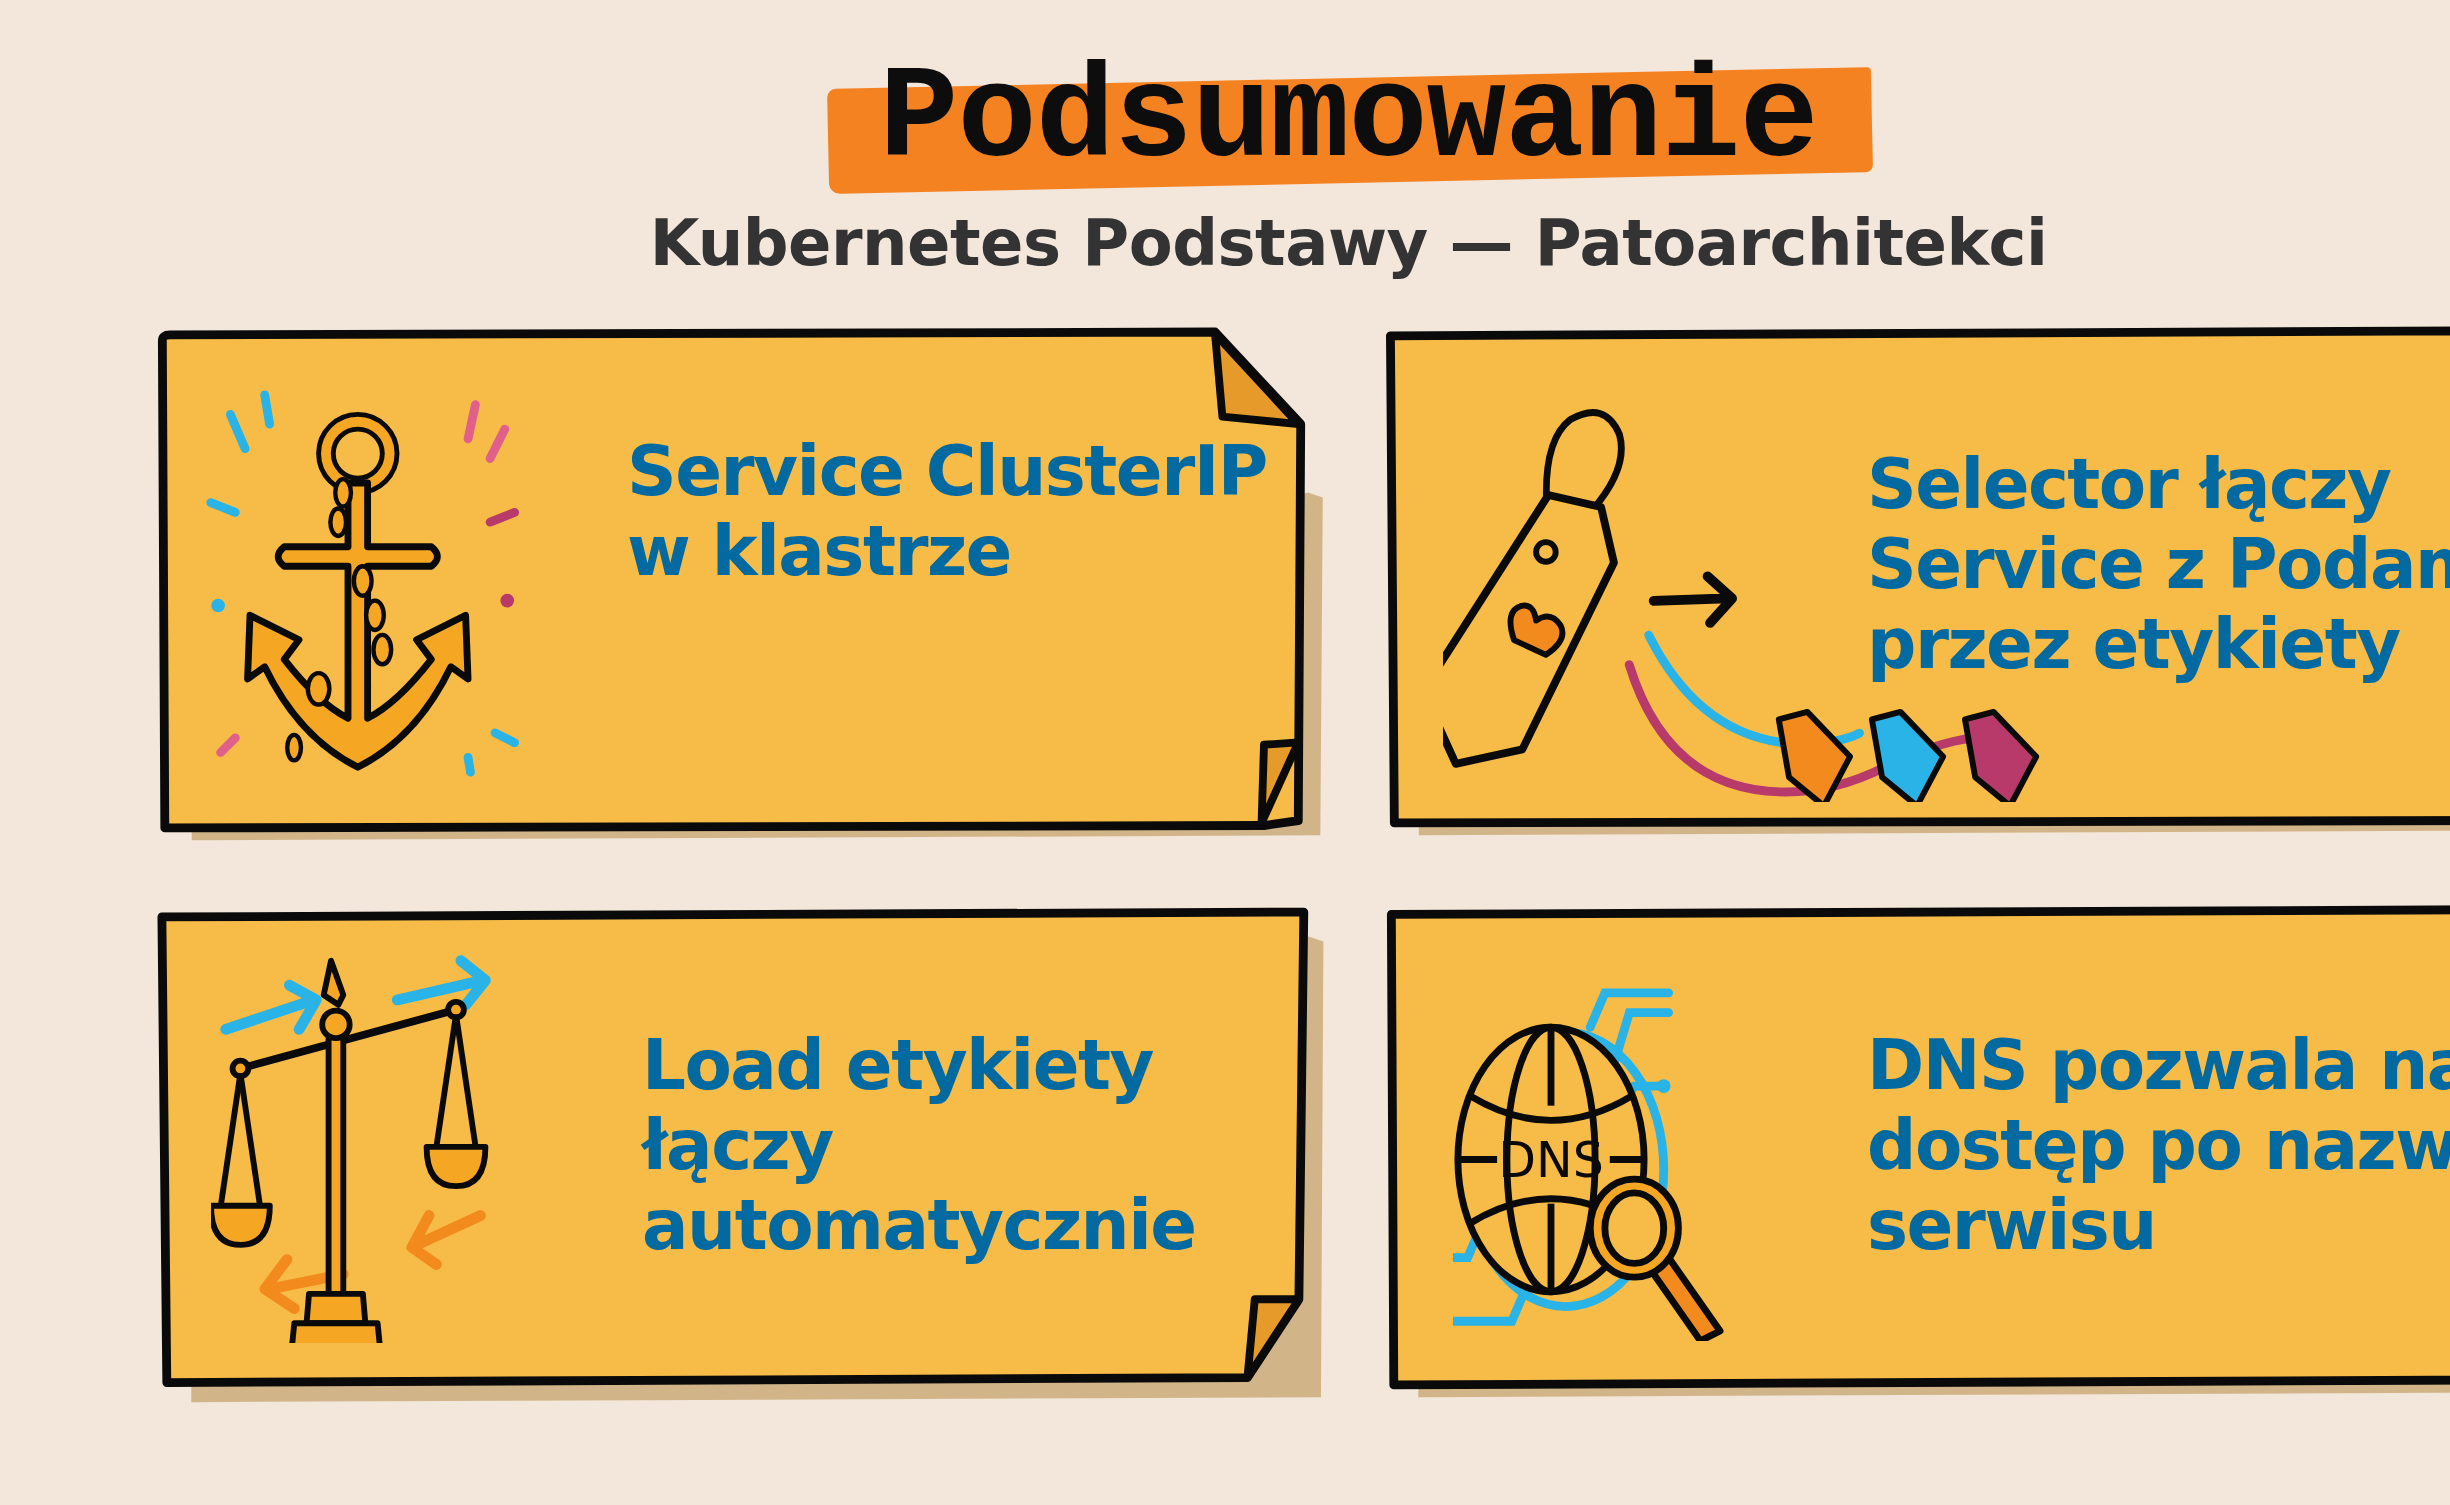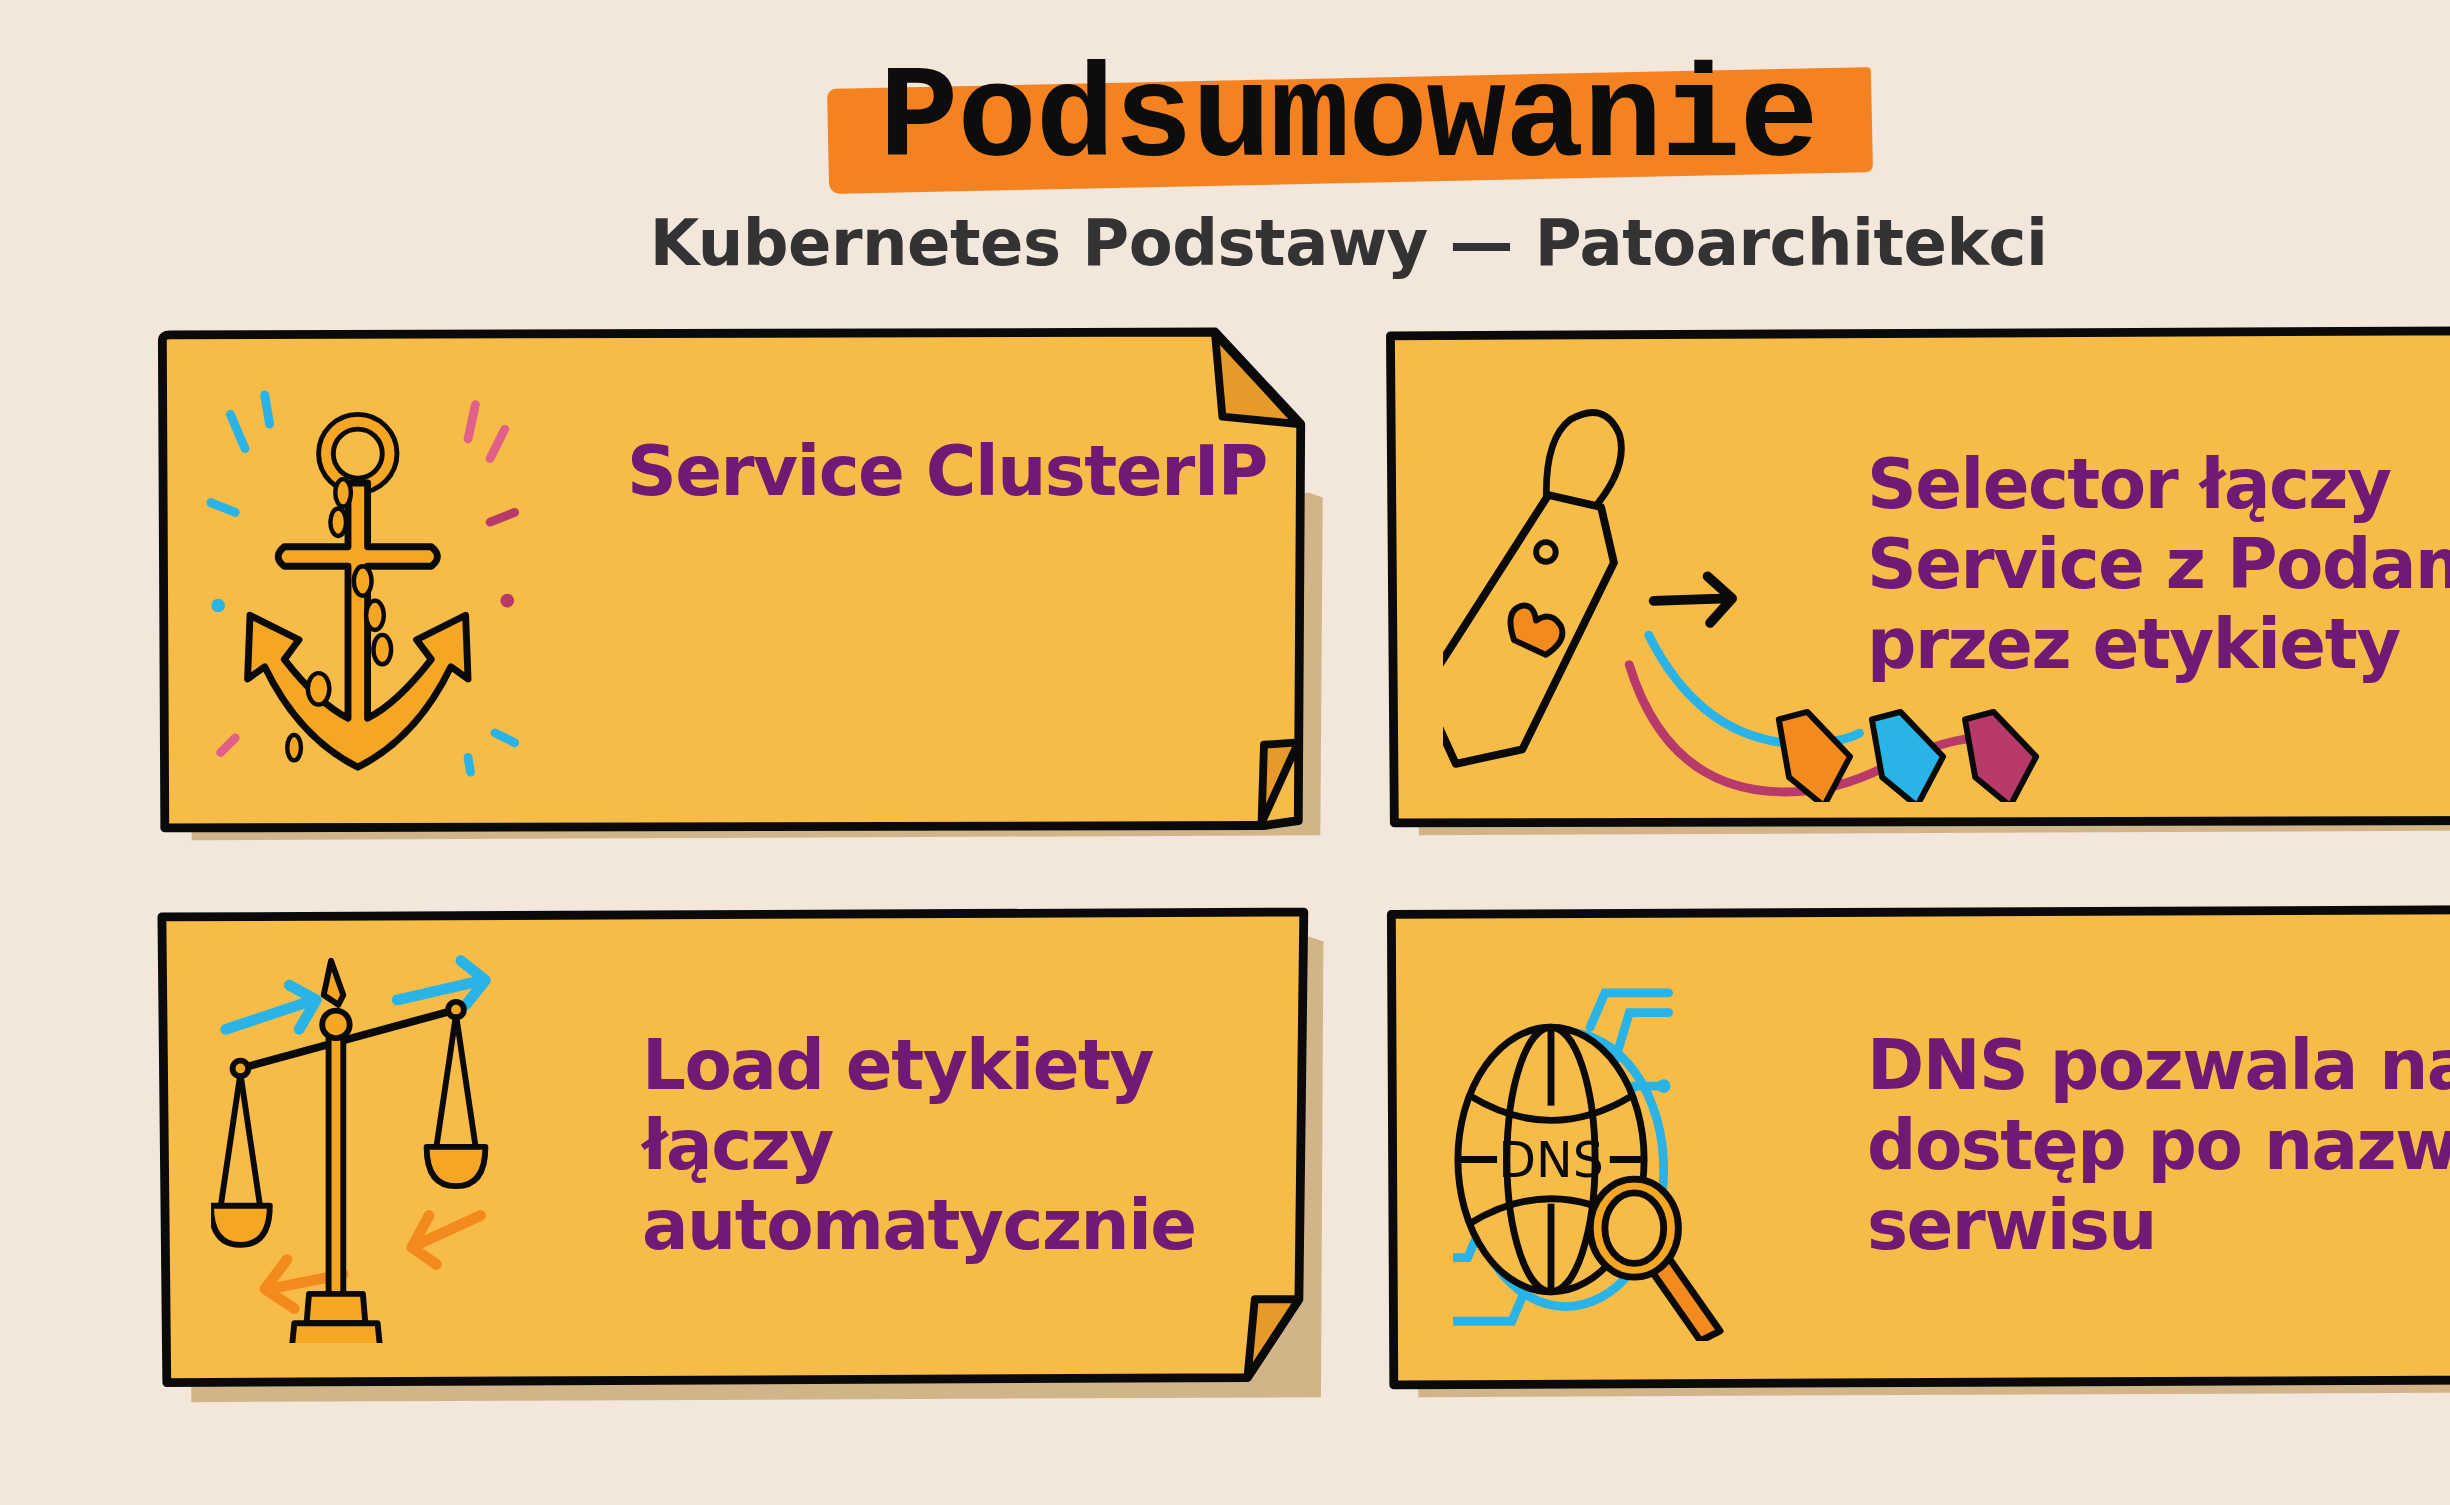--- a/index.html
+++ b/index.html
@@ -21,21 +21,21 @@
   }
   .subtitle {
     position:absolute; left:0; width:2697px; top:206px; text-align:center;
     font-size:64px; font-weight:700; color:#333; font-family:"DejaVu Sans", sans-serif;
     letter-spacing:-0.5px;
   }
   .card { position:absolute; }
   .card svg.frame { position:absolute; left:0; top:0; overflow:visible; }
   .card .text {
     position:absolute; font-family:"DejaVu Sans", sans-serif; font-weight:700;
-    color:#701a75; font-size:69px; line-height:80px; letter-spacing:-1.5px;
+    color:#0369a1; font-size:69px; line-height:80px; letter-spacing:-1.5px;
     white-space:nowrap;
   }
   .card .icon { position:absolute; }
 </style>
 </head>
 <body>
 
 <div class="title-highlight"></div>
 <div class="title-wrap">
   <span class="title">Podsumowanie</span>
@@ -73,20 +73,21 @@
       <ellipse cx="280" cy="280" rx="16" ry="28"></ellipse>
       <ellipse cx="330" cy="400" rx="18" ry="30"></ellipse>
       <ellipse cx="355" cy="470" rx="18" ry="30"></ellipse>
       <ellipse cx="370" cy="540" rx="18" ry="30"></ellipse>
       <ellipse cx="240" cy="620" rx="22" ry="32"></ellipse>
       <ellipse cx="190" cy="740" rx="14" ry="26"></ellipse>
     </g>
   </svg>
   <div class="text" style="left:470px; top:100px;">
     <div>Service ClusterIP</div>
+    <div>w klastrze</div>
   </div>
 </div>
 
 <div class="card" style="left:1384px; top:326px; width:1166px; height:505px;">
   <svg class="frame" width="1186" height="519" viewBox="0 0 2420 1060">
     <path d="M2350 330 L2385 340 L2380 1030 L70 1040 L70 1000 Z" fill="#C6A46C" opacity="0.75"></path>
     <path d="M12 20 L2200 10 L2345 210 L2340 1000 L2260 1010 L20 1015 Z" fill="#F7BC48" stroke="#0a0a0a" stroke-width="18" stroke-linejoin="round"></path>
     <path d="M2200 12 L2205 195 L2345 210 Z" fill="#E59A2A" stroke="#0a0a0a" stroke-width="16" stroke-linejoin="round"></path>
     <path d="M2340 840 L2265 845 L2258 1005 Z" fill="#E59A2A" stroke="#0a0a0a" stroke-width="16" stroke-linejoin="round"></path>
   </svg>

